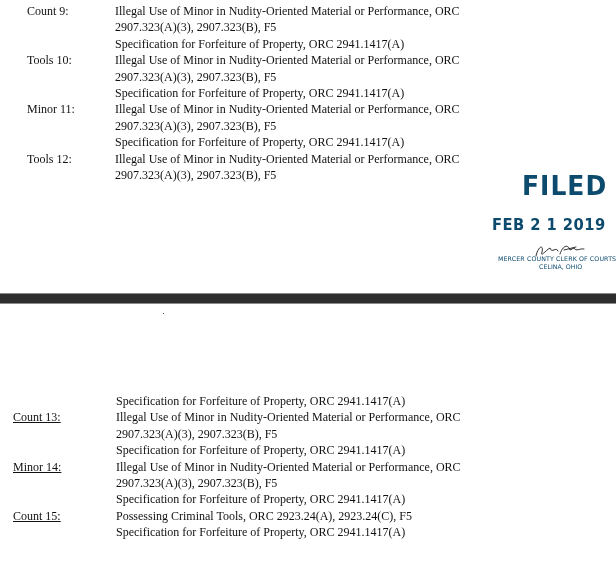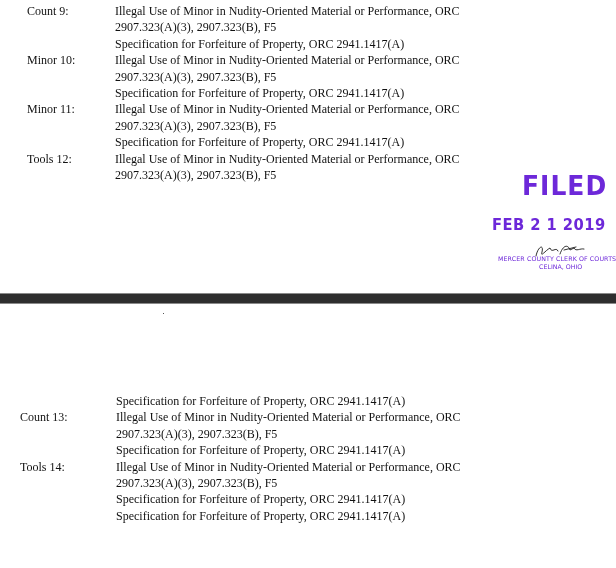--- a/index.html
+++ b/index.html
@@ -52,38 +52,38 @@
       height: 16.4px;
       line-height: 16.4px;
       font-size: 12px;
       white-space: nowrap;
     }
     .count-label {
       position: absolute;
       top: 0;
     }
     .page-top .count-label { left: 27px; }
-    .page-bottom .count-label { left: 20px; }
+    .page-bottom .count-label { left: 13px; text-decoration: underline; }
     .count-text {
       position: absolute;
       top: 0;
       left: 115px;
       font-family: Liberation Serif, serif;
     }
     .page-bottom .count-text { left: 116px; }
 
     
     .stamp {
       position: absolute;
       left: 470px;
       top: 172px;
       width: 146px;
       height: 120px;
       font-family: "DejaVu Sans", "Liberation Sans", sans-serif;
-      color: #6d28d9;
+      color: #0c4a6e;
     }
     .stamp-filed {
       position: absolute;
       left: 52px;
       top: 0;
       font-size: 25px;
       font-weight: bold;
       letter-spacing: 1px;
       transform: scaleY(1.05);
     }
@@ -139,21 +139,21 @@
     </div>
     <div class="line">
       <span class="count-label"></span>
       <span class="count-text">2907.323(A)(3), 2907.323(B), F5</span>
     </div>
     <div class="line">
       <span class="count-label"></span>
       <span class="count-text">Specification for Forfeiture of Property, ORC 2941.1417(A)</span>
     </div>
     <div class="line">
-      <span class="count-label">Minor 10:</span>
+      <span class="count-label">Tools 10:</span>
       <span class="count-text">Illegal Use of Minor in Nudity-Oriented Material or Performance, ORC</span>
     </div>
     <div class="line">
       <span class="count-label"></span>
       <span class="count-text">2907.323(A)(3), 2907.323(B), F5</span>
     </div>
     <div class="line">
       <span class="count-label"></span>
       <span class="count-text">Specification for Forfeiture of Property, ORC 2941.1417(A)</span>
     </div>
@@ -206,29 +206,33 @@
     </div>
     <div class="line">
       <span class="count-label"></span>
       <span class="count-text">2907.323(A)(3), 2907.323(B), F5</span>
     </div>
     <div class="line">
       <span class="count-label"></span>
       <span class="count-text">Specification for Forfeiture of Property, ORC 2941.1417(A)</span>
     </div>
     <div class="line">
-      <span class="count-label">Tools 14:</span>
-      <span class="count-text">Illegal Use of Minor in Nudity-Oriented Material or Performance, ORC</span>
-    </div>
-    <div class="line">
-      <span class="count-label"></span>
-      <span class="count-text">2907.323(A)(3), 2907.323(B), F5</span>
-    </div>
-    <div class="line">
-      <span class="count-label"></span>
-      <span class="count-text">Specification for Forfeiture of Property, ORC 2941.1417(A)</span>
+      <span class="count-label">Minor 14:</span>
+      <span class="count-text">Illegal Use of Minor in Nudity-Oriented Material or Performance, ORC</span>
+    </div>
+    <div class="line">
+      <span class="count-label"></span>
+      <span class="count-text">2907.323(A)(3), 2907.323(B), F5</span>
+    </div>
+    <div class="line">
+      <span class="count-label"></span>
+      <span class="count-text">Specification for Forfeiture of Property, ORC 2941.1417(A)</span>
+    </div>
+    <div class="line">
+      <span class="count-label">Count 15:</span>
+      <span class="count-text">Possessing Criminal Tools, ORC 2923.24(A), 2923.24(C), F5</span>
     </div>
     <div class="line">
       <span class="count-label"></span>
       <span class="count-text">Specification for Forfeiture of Property, ORC 2941.1417(A)</span>
     </div>
   </div>
 </div>
 
 </body></html>

